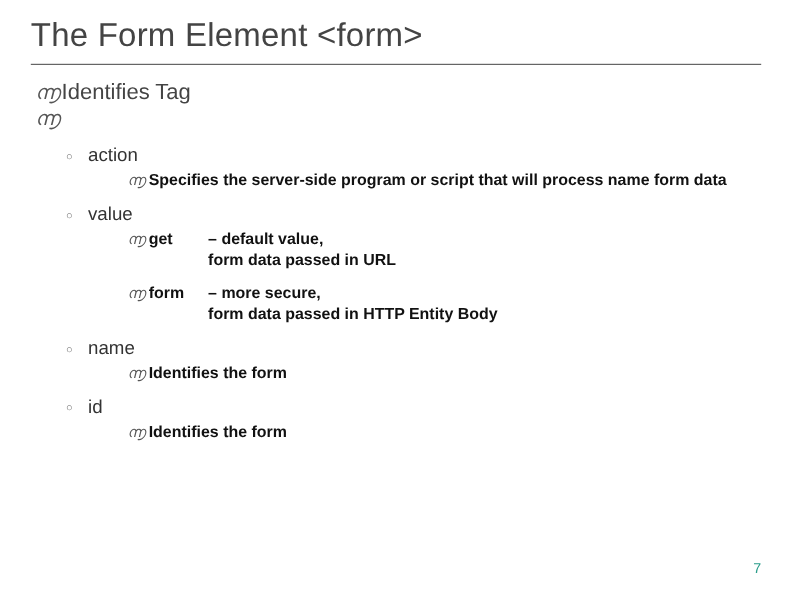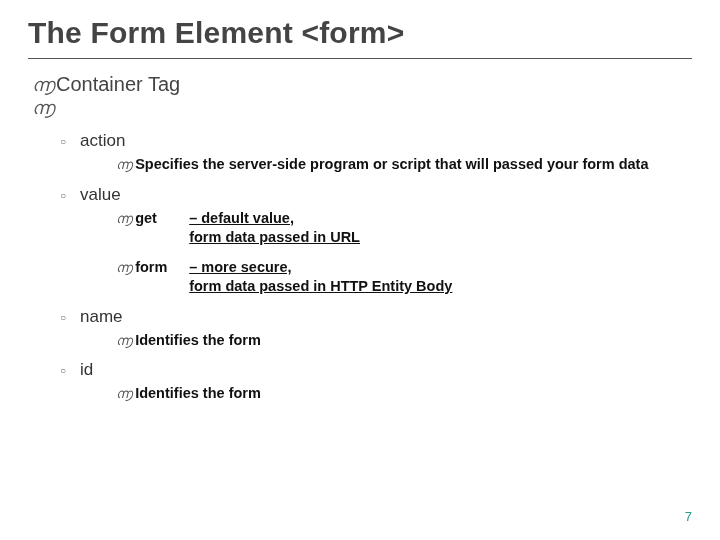--- a/index.html
+++ b/index.html
@@ -14,21 +14,21 @@
   }
   .slide {
     box-sizing: border-box;
     width: 720px;
     height: 540px;
     padding: 16px 28px 16px 28px;
     position: relative;
   }
   .title {
     font-size: 30px;
-    font-weight: 700;
+    font-weight: 400;
     color: #444;
     margin: 0 0 8px 0;
     letter-spacing: 0.2px;
   }
   .rule {
     border: none;
     border-top: 1.5px solid #555;
     margin: 0 0 14px 0;
   }
   .swirl {
@@ -107,21 +107,20 @@
     color: #111;
     margin-bottom: 10px;
   }
   .kv-key {
     white-space: pre;
     min-width: 54px;
   }
   .kv-val {
     white-space: pre-line;
     line-height: 1.35;
-    text-decoration: underline;
   }
   .page-num {
     position: absolute;
     right: 28px;
     bottom: 16px;
     color: #2a9d8a;
     font-size: 13px;
     font-weight: 500;
   }
 </style>
@@ -129,37 +128,37 @@
 <body>
 
 <div class="slide">
 
   <h1 class="title">The Form Element &lt;form&gt;</h1>
   <hr class="rule">
 
   <div class="top-bullets">
     <div class="row">
       <span class="swirl">൬</span>
-      <span>Container Tag</span>
+      <span>Identifies Tag</span>
     </div>
     <div class="row">
       <span class="swirl">൬</span>
     </div>
   </div>
 
   <div class="sub-list">
 
     <div class="sub-item">
       <span class="circ">○</span>
       <span class="attr-name">action</span>
     </div>
     <div class="desc-block">
       <div class="desc-row">
         <span class="swirl-inline">൬</span>
-        <span class="text">Specifies the server-side program or script that will passed your form data</span>
+        <span class="text">Specifies the server-side program or script that will process name form data</span>
       </div>
     </div>
 
     <div class="sub-item">
       <span class="circ">○</span>
       <span class="attr-name">value</span>
     </div>
     <div class="desc-block">
       <div class="kv-row">
         <span class="swirl-inline">൬</span>

